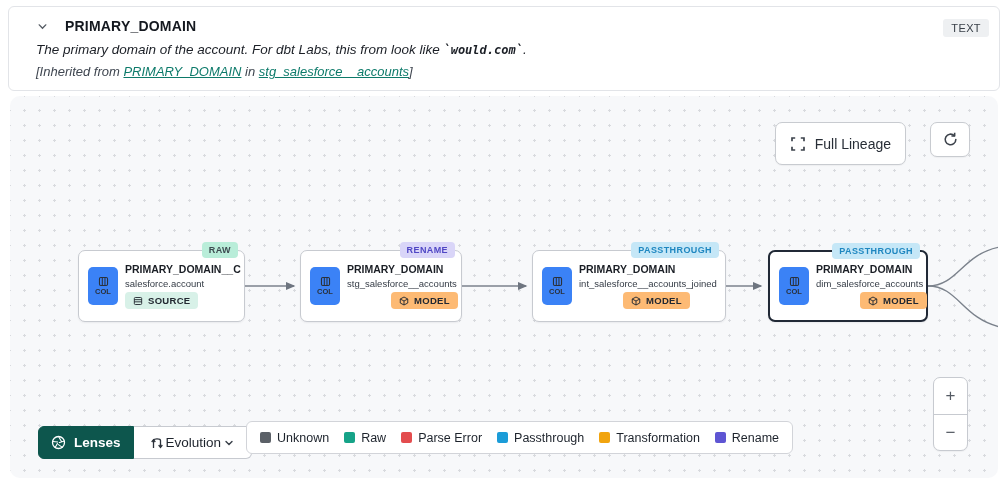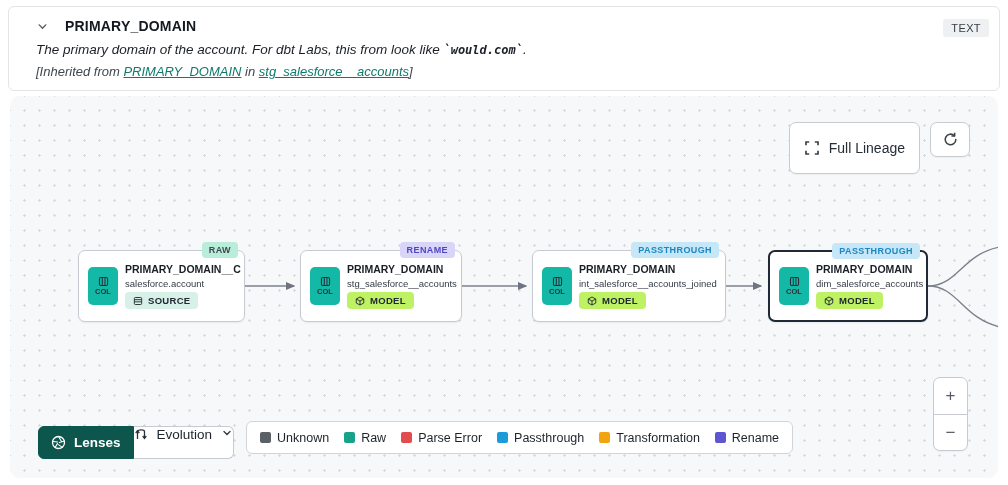--- a/index.html
+++ b/index.html
@@ -22,52 +22,52 @@
   .canvas { position:absolute; left:10px; top:96px; width:988px; height:382px;
     background-color:#f7f8fa; border-radius:10px;
     background-image:radial-gradient(circle,#d8dade 1px,transparent 1.3px);
     background-size:15px 15px; background-position:7px 7px; overflow:hidden; }
   .edges { position:absolute; left:0; top:0; }
 
   
   .btn { background:#fff; border:1px solid #c8cbd0; border-radius:7px; display:flex;
     align-items:center; justify-content:center; gap:9px; color:#272d36; font-size:14px;
     cursor:pointer; box-shadow:0 1px 1px rgba(20,24,31,.04); }
-  .btn-full-lineage { position:absolute; top:26px; right:78px; height:52px; padding:4px 14px; }
+  .btn-full-lineage { position:absolute; top:26px; right:92px; height:43px; padding:4px 14px; }
   .btn-refresh { position:absolute; top:26px; right:28px; width:40px; height:35px; }
 
   
   .node { position:absolute; top:154px; height:72px; background:#fff; border:1px solid #c7cad0;
     border-radius:7px; box-shadow:0 1px 2px rgba(20,24,31,.06);
     display:flex; align-items:center; gap:7px; padding:0 9px; cursor:pointer; }
   .node.selected { border:2px solid #212936; }
-  .col-chip { width:30px; height:38px; background:#14b8a6; border-radius:5px; flex:0 0 auto;
+  .col-chip { width:30px; height:38px; background:#3b82f6; border-radius:5px; flex:0 0 auto;
     display:flex; flex-direction:column; align-items:center; justify-content:center; gap:0; }
   .col-label { font-size:7.5px; font-weight:bold; color:#2a303a; }
   .node-body { display:flex; flex-direction:column; gap:3px; }
   .node-title { font-size:10.5px; font-weight:bold; color:#1a1e25; white-space:nowrap; }
   .node-sub { font-size:9.5px; color:#343b45; white-space:nowrap; }
   .res-badge { display:inline-flex; align-items:center; gap:5px; font-size:9.5px; font-weight:bold;
     color:#222831; padding:3px 8px; border-radius:4px; width:max-content; letter-spacing:.3px; }
   .res-source { background:#d8f1e8; }
-  .res-model { background:#bef264; }
+  .res-model { background:#fdba74;margin-left:44px; }
   .status-badge { position:absolute; top:-9px; right:6px; font-size:9px; font-weight:bold;
     letter-spacing:.4px; padding:3px 7px; border-radius:4px; }
   #node-0 { left:68px;  width:167px; }
   #node-1 { left:290px; width:162px; }
   #node-2 { left:522px; width:194px; }
   #node-3 { left:758px; width:160px; }
 
   
   .footer-lenses { position:absolute; left:28px; top:330px; height:33px; display:flex; }
   .lenses-btn { background:#0d564d; color:#fff; border:1px solid #0d564d;
     border-radius:6px 0 0 6px; display:flex; gap:8px; padding:0 12px; align-items:center;
     font-size:13.5px; font-weight:bold; cursor:pointer; }
   .lens-select { background:#fff; border:1px solid #c7cad0; border-left:none;
-    border-radius:0 6px 6px 0; display:flex; gap:9px; padding:0 0; 
+    border-radius:0 6px 6px 0; display:flex; gap:2px; padding:0 16px; align-items:center;
     font-size:13.5px; color:#1d232c; cursor:pointer; }
 
   .legend { position:absolute; left:236px; top:325px; height:33px; background:#fff;
     border:1px solid #d2d4d9; border-radius:6px; display:flex; align-items:center;
     gap:15px; padding:0 13px; }
   .legend-item { display:flex; gap:6px; align-items:center; font-size:12.5px; color:#1d232c; }
   .swatch { width:11px; height:11px; border-radius:2px; }
 
   .zoom-ctrl { position:absolute; right:30px; top:281px; width:35px; border:1px solid #c7cad0;
     border-radius:7px; background:#fff; overflow:hidden; box-shadow:0 1px 1px rgba(20,24,31,.04); }

